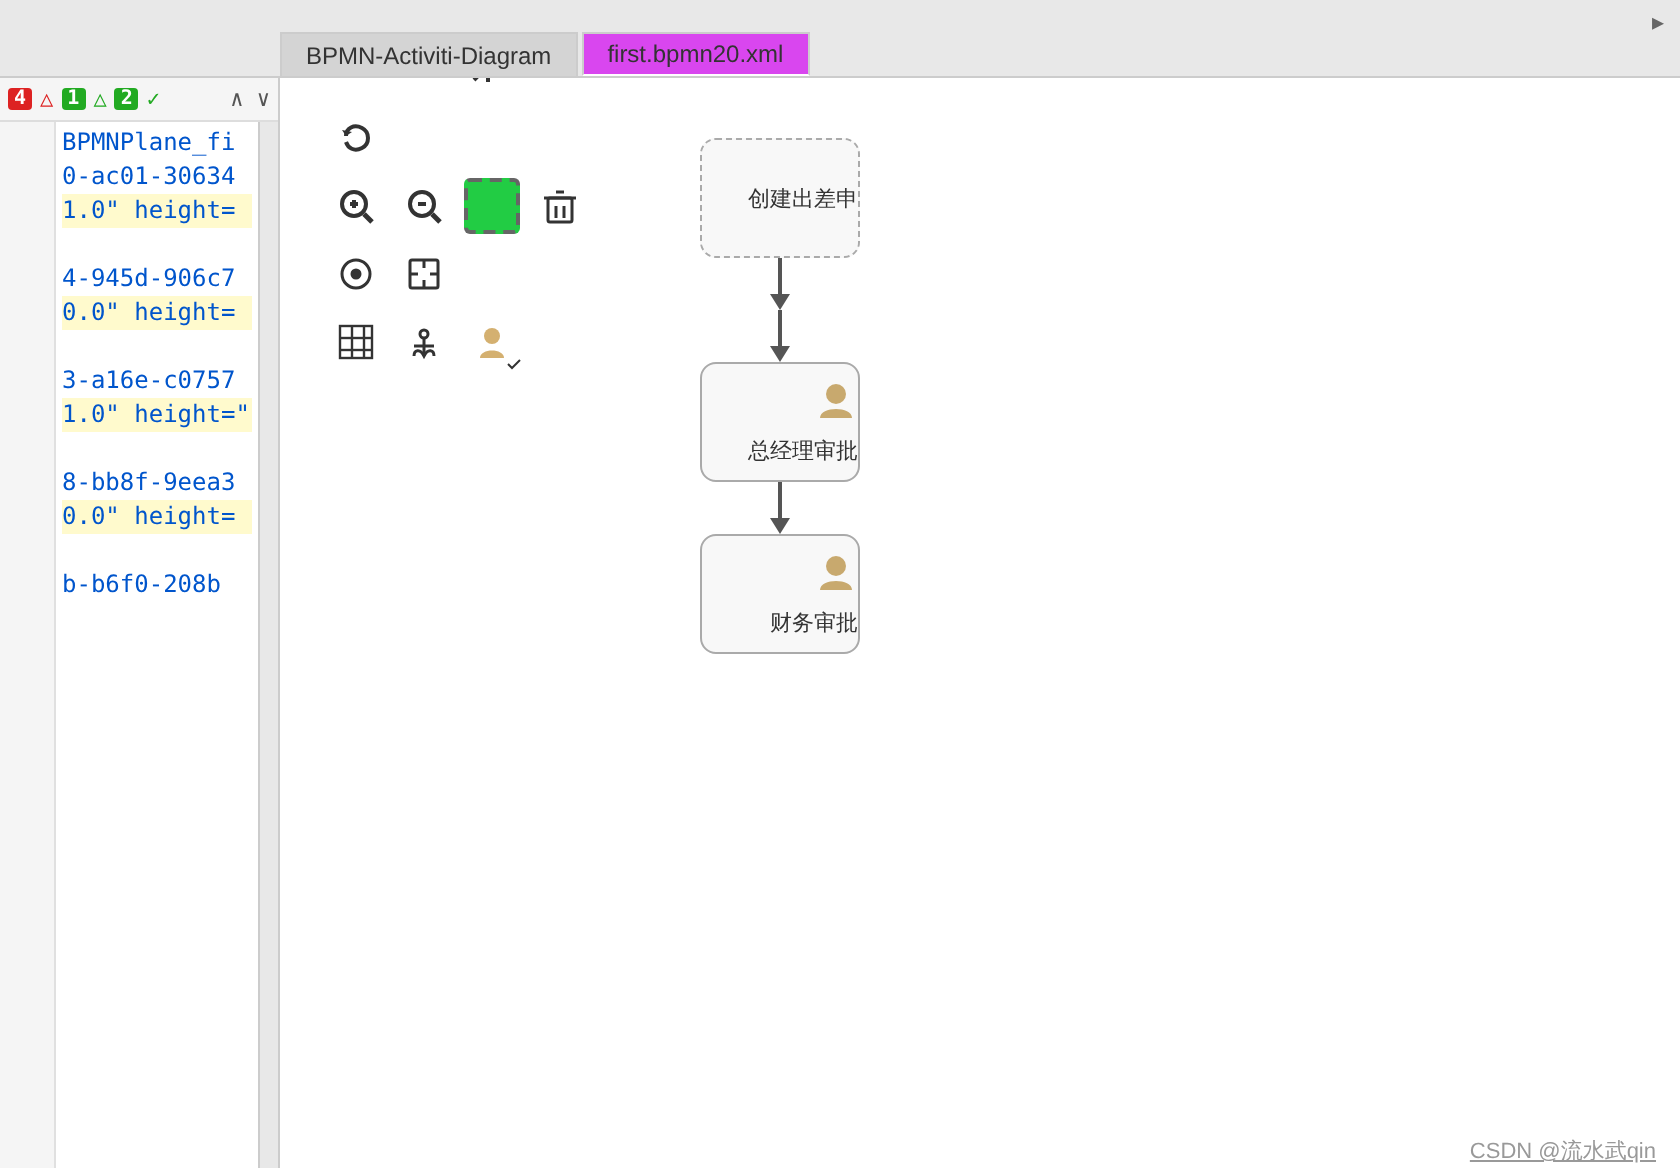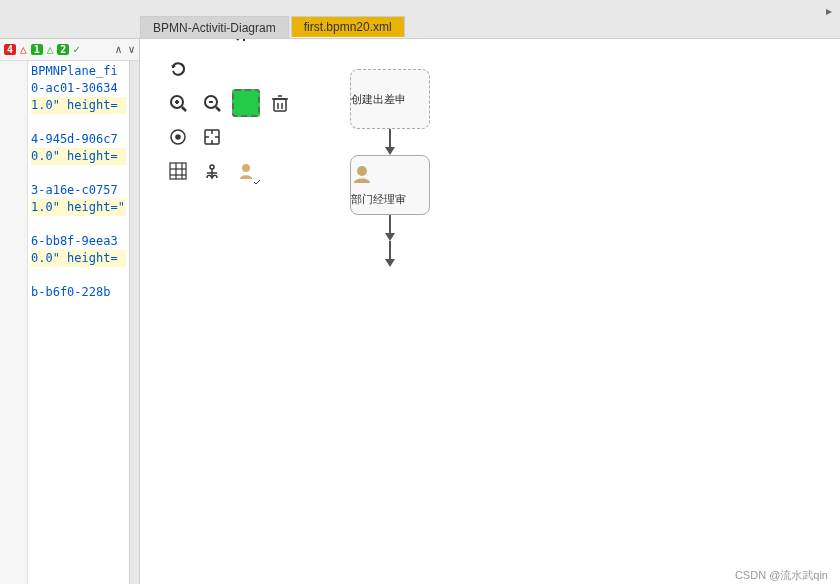--- a/index.html
+++ b/index.html
@@ -29,21 +29,21 @@
       border-bottom: none;
       background: #d4d4d4;
       cursor: pointer;
       height: 22px;
       display: flex;
       align-items: center;
       color: #333;
       margin-right: 2px;
     }
     .tab.active {
-      background: #eab308;
+      background: #d946ef;
       border-bottom: 1px solid #fff;
       z-index: 1;
     }
     .tab-arrow {
       position: absolute;
       right: 8px;
       top: 4px;
       font-size: 12px;
       color: #666;
     }
@@ -116,21 +116,21 @@
 
     
     .flow-node {
       width: 80px;
       height: 60px;
       border: 1px solid #aaa;
       border-radius: 8px;
       background: #f8f8f8;
       display: flex;
       flex-direction: column;
-      align-items: flex-start;
+      align-items: flex-end;
       justify-content: center;
       font-size: 12px;
       color: #333;
       position: relative;
       cursor: pointer;
     }
 
     .flow-node.dashed {
       border: 1px dashed #aaa;
     }
@@ -195,20 +195,21 @@
       margin: 1px 4px;
     }
 
     
     .watermark {
       position: absolute;
       bottom: 16px;
       right: 12px;
       font-size: 11px;
       color: #999;
+      text-decoration: underline;
     }
 
     
     .left-content {
       display: flex;
       flex-direction: column;
       height: 100%;
     }
 
     .left-top-bar {
@@ -347,24 +348,24 @@
           <div class="code-line">BPMNPlane_fi</div>
           <div class="code-line">0-ac01-30634</div>
           <div class="code-line hl">1.0" height=</div>
           <div class="code-line">&nbsp;</div>
           <div class="code-line">4-945d-906c7</div>
           <div class="code-line hl">0.0" height=</div>
           <div class="code-line">&nbsp;</div>
           <div class="code-line">3-a16e-c0757</div>
           <div class="code-line hl">1.0" height="</div>
           <div class="code-line">&nbsp;</div>
-          <div class="code-line">6-bb8f-9eea3</div>
+          <div class="code-line">8-bb8f-9eea3</div>
           <div class="code-line hl">0.0" height=</div>
           <div class="code-line">&nbsp;</div>
-          <div class="code-line">b-b6f0-228b</div>
+          <div class="code-line">b-b6f0-208b</div>
         </div>
         <div class="vert-scrollbar"></div>
       </div>
     </div>
   </div>
 
   <div class="right-panel">
 
     <div class="diagram-toolbar">
 
@@ -469,41 +470,50 @@
 
       <div class="flow-node dashed">
         <span class="node-label">创建出差申</span>
       </div>
 
       <div class="arrow-down">
         <div class="arrow-line"></div>
         <div class="arrow-head"></div>
       </div>
 
+
+      <div class="arrow-down">
+        <div class="arrow-line"></div>
+        <div class="arrow-head"></div>
+      </div>
+
       <div class="flow-node">
         <div class="user-icon">
           <svg width="22" height="22" viewBox="0 0 22 22" fill="none">
             <circle cx="11" cy="8" r="5" fill="#c8a96e"></circle>
             <path d="M3 20 C3 14 19 14 19 20" fill="#c8a96e"></path>
           </svg>
         </div>
-        <span class="node-label">部门经理审</span>
+        <span class="node-label">总经理审批</span>
       </div>
 
       <div class="arrow-down">
         <div class="arrow-line"></div>
         <div class="arrow-head"></div>
       </div>
 
-
-      <div class="arrow-down">
-        <div class="arrow-line"></div>
-        <div class="arrow-head"></div>
-      </div>
-
+      <div class="flow-node">
+        <div class="user-icon">
+          <svg width="22" height="22" viewBox="0 0 22 22" fill="none">
+            <circle cx="11" cy="8" r="5" fill="#c8a96e"></circle>
+            <path d="M3 20 C3 14 19 14 19 20" fill="#c8a96e"></path>
+          </svg>
+        </div>
+        <span class="node-label">财务审批</span>
+      </div>
 
     </div>
 
     <div class="watermark">CSDN @流水武qin</div>
 
     <div class="bottom-scrollbar">
       <div class="scrollbar-thumb"></div>
     </div>
 
   </div>

